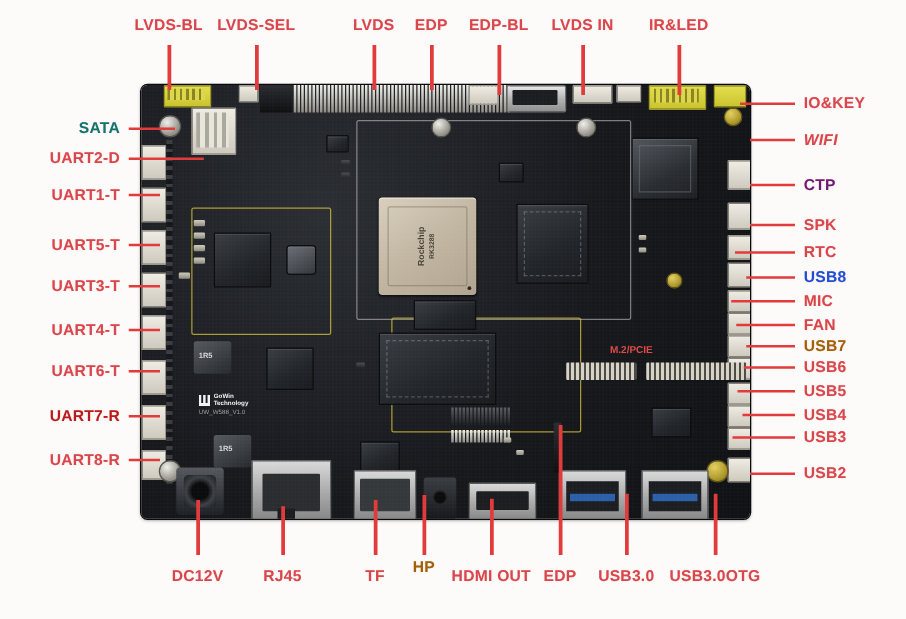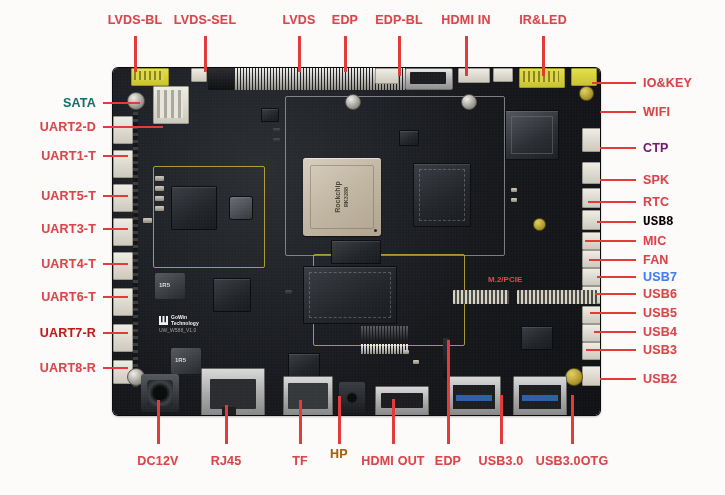--- a/index.html
+++ b/index.html
@@ -344,21 +344,21 @@
       <div class="lbl top" style="left: 135px; top: 20px; color: rgb(217, 70, 75);">LVDS-BL</div>
       <div class="ln v" style="left: 204px; top: 36px; height: 36px; background: rgb(226, 59, 59);"></div>
       <div class="lbl top" style="left: 205px; top: 20px; color: rgb(217, 70, 75);">LVDS-SEL</div>
       <div class="ln v" style="left: 298px; top: 36px; height: 36px; background: rgb(226, 59, 59);"></div>
       <div class="lbl top" style="left: 299px; top: 20px; color: rgb(217, 70, 75);">LVDS</div>
       <div class="ln v" style="left: 344px; top: 36px; height: 36px; background: rgb(226, 59, 59);"></div>
       <div class="lbl top" style="left: 345px; top: 20px; color: rgb(217, 70, 75);">EDP</div>
       <div class="ln v" style="left: 398px; top: 36px; height: 40px; background: rgb(226, 59, 59);"></div>
       <div class="lbl top" style="left: 399px; top: 20px; color: rgb(217, 70, 75);">EDP-BL</div>
       <div class="ln v" style="left: 465px; top: 36px; height: 40px; background: rgb(226, 59, 59);"></div>
-      <div class="lbl top" style="left: 466px; top: 20px; color: rgb(217, 70, 75);">HDMI IN</div>
+      <div class="lbl top" style="left: 466px; top: 20px; color: rgb(217, 70, 75);">LVDS IN</div>
       <div class="ln v" style="left: 542px; top: 36px; height: 40px; background: rgb(226, 59, 59);"></div>
       <div class="lbl top" style="left: 543px; top: 20px; color: rgb(217, 70, 75);">IR&amp;LED</div>
       <div class="ln v" style="left: 157px; top: 400px; height: 44px; background: rgb(226, 59, 59);"></div>
       <div class="lbl bottom" style="left: 158px; top: 461px; color: rgb(217, 70, 75);">DC12V</div>
       <div class="ln v" style="left: 225px; top: 405px; height: 39px; background: rgb(226, 59, 59);"></div>
       <div class="lbl bottom" style="left: 226px; top: 461px; color: rgb(217, 70, 75);">RJ45</div>
       <div class="ln v" style="left: 299px; top: 400px; height: 44px; background: rgb(226, 59, 59);"></div>
       <div class="lbl bottom" style="left: 300px; top: 461px; color: rgb(217, 70, 75);">TF</div>
       <div class="ln v" style="left: 338px; top: 396px; height: 48px; background: rgb(226, 59, 59);"></div>
       <div class="lbl bottom" style="left: 339px; top: 454px; color: #a16207;">HP</div>
@@ -384,35 +384,35 @@
       <div class="lbl left" style="left: 96px; top: 264px; color: rgb(217, 70, 75); text-align: center;">UART4-T</div>
       <div class="ln h" style="left: 103px; top: 296px; width: 25px; background: rgb(226, 59, 59);"></div>
       <div class="lbl left" style="left: 96px; top: 297px; color: rgb(217, 70, 75);">UART6-T</div>
       <div class="ln h" style="left: 103px; top: 332px; width: 25px; background: rgb(226, 59, 59);"></div>
       <div class="lbl left" style="left: 96px; top: 333px; color: #b91c1c;">UART7-R</div>
       <div class="ln h" style="left: 103px; top: 367px; width: 25px; background: rgb(226, 59, 59);"></div>
       <div class="lbl left" style="left: 96px; top: 368px; color: rgb(217, 70, 75);">UART8-R</div>
       <div class="ln h" style="left: 592px; top: 82px; width: 44px; background: rgb(226, 59, 59);"></div>
       <div class="lbl right" style="left: 643px; top: 83px; color: rgb(217, 70, 75);">IO&amp;KEY</div>
       <div class="ln h" style="left: 600px; top: 111px; width: 36px; background: rgb(226, 59, 59);"></div>
-      <div class="lbl right" style="left: 643px; top: 112px; color: rgb(217, 70, 75);">WIFI</div>
+      <div class="lbl right" style="left: 643px; top: 112px; color: rgb(217, 70, 75); font-style: italic;">WIFI</div>
       <div class="ln h" style="left: 600px; top: 147px; width: 36px; background: rgb(226, 59, 59);"></div>
       <div class="lbl right" style="left: 643px; top: 148px; color: #701a75;">CTP</div>
       <div class="ln h" style="left: 600px; top: 179px; width: 36px; background: rgb(226, 59, 59);"></div>
       <div class="lbl right" style="left: 643px; top: 180px; color: rgb(217, 70, 75);">SPK</div>
       <div class="ln h" style="left: 588px; top: 201px; width: 48px; background: rgb(226, 59, 59);"></div>
       <div class="lbl right" style="left: 643px; top: 202px; color: rgb(217, 70, 75);">RTC</div>
       <div class="ln h" style="left: 597px; top: 221px; width: 39px; background: rgb(226, 59, 59);"></div>
-      <div class="lbl right" style="left: 643px; top: 222px; color: #000000; font-family: Liberation Mono, monospace;">USB8</div>
+      <div class="lbl right" style="left: 643px; top: 222px; color: #1d4ed8;">USB8</div>
       <div class="ln h" style="left: 585px; top: 240px; width: 51px; background: rgb(226, 59, 59);"></div>
       <div class="lbl right" style="left: 643px; top: 241px; color: rgb(217, 70, 75);">MIC</div>
       <div class="ln h" style="left: 589px; top: 259px; width: 47px; background: rgb(226, 59, 59);"></div>
       <div class="lbl right" style="left: 643px; top: 260px; color: rgb(217, 70, 75);">FAN</div>
       <div class="ln h" style="left: 597px; top: 276px; width: 39px; background: rgb(226, 59, 59);"></div>
-      <div class="lbl right" style="left: 643px; top: 277px; color: #3b82f6;">USB7</div>
+      <div class="lbl right" style="left: 643px; top: 277px; color: #a16207;">USB7</div>
       <div class="ln h" style="left: 595px; top: 293px; width: 41px; background: rgb(226, 59, 59);"></div>
       <div class="lbl right" style="left: 643px; top: 294px; color: rgb(217, 70, 75);">USB6</div>
       <div class="ln h" style="left: 590px; top: 312px; width: 46px; background: rgb(226, 59, 59);"></div>
       <div class="lbl right" style="left: 643px; top: 313px; color: rgb(217, 70, 75);">USB5</div>
       <div class="ln h" style="left: 594px; top: 331px; width: 42px; background: rgb(226, 59, 59);"></div>
       <div class="lbl right" style="left: 643px; top: 332px; color: rgb(217, 70, 75);">USB4</div>
       <div class="ln h" style="left: 586px; top: 349px; width: 50px; background: rgb(226, 59, 59);"></div>
       <div class="lbl right" style="left: 643px; top: 350px; color: rgb(217, 70, 75);">USB3</div>
       <div class="ln h" style="left: 600px; top: 378px; width: 36px; background: rgb(226, 59, 59);"></div>
       <div class="lbl right" style="left: 643px; top: 379px; color: rgb(217, 70, 75);">USB2</div>

